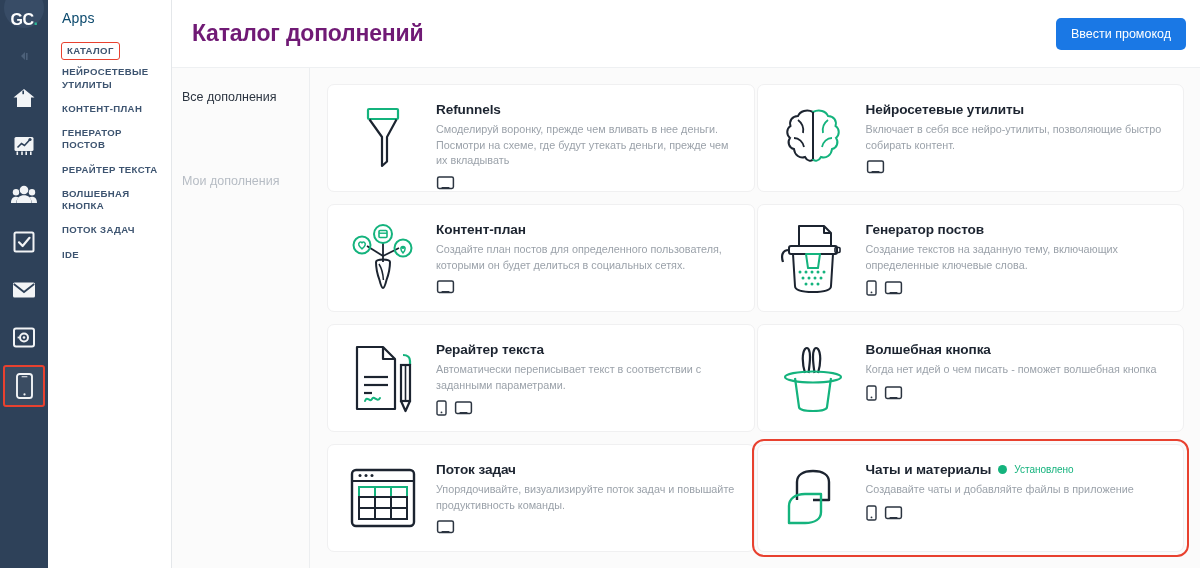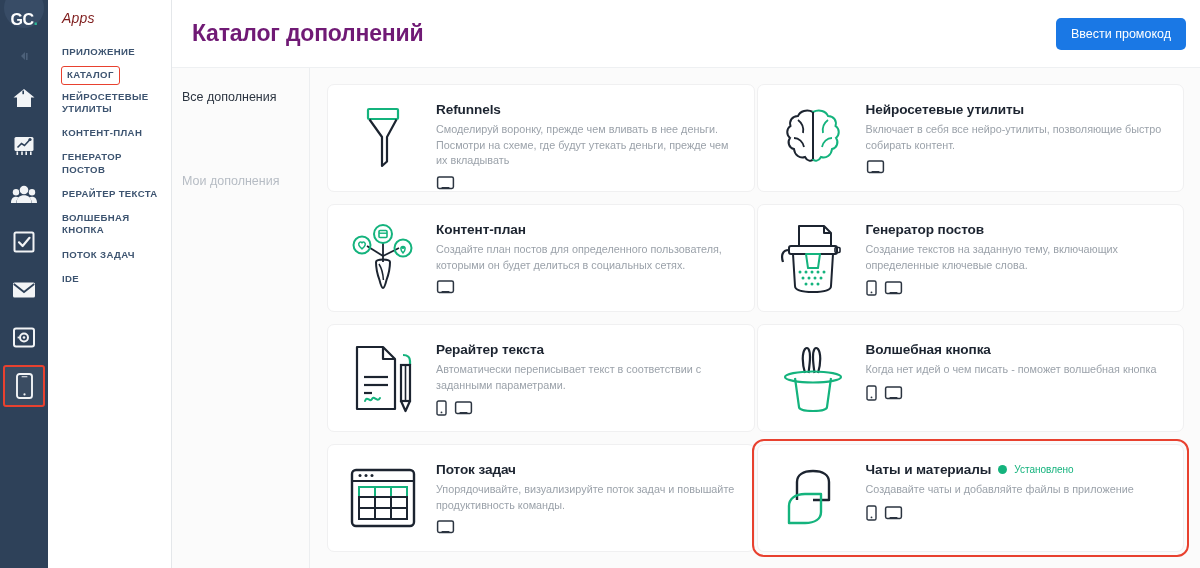--- a/index.html
+++ b/index.html
@@ -50,23 +50,22 @@
   .rail svg { display: block; }
 
   
   .menu {
     width: 124px; flex: 0 0 124px;
     background: #ffffff;
     border-right: 1px solid #e4e7ea;
     padding-top: 10px;
   }
   .menu-title {
-    font-size: 14px; color: #7f1d1d; padding: 0 0 14px 14px;
+    font-size: 14px; color: #0c4a6e; padding: 0 0 14px 14px;
     letter-spacing: .2px;
-    font-style: italic;
   }
   .menu-item {
     font-size: 9.6px; font-weight: bold; color: #3d5470;
     letter-spacing: .35px;
     padding: 6px 4px 6px 14px;
     line-height: 1.28;
     cursor: pointer;
   }
   .menu-item.sel {
     display: inline-block;
@@ -236,21 +235,20 @@
       <svg width="17" height="26" viewBox="0 0 17 26" aria-hidden="true">
         <rect x="1" y="1" width="15" height="24" rx="2.6" fill="none" stroke="#f2f4f6" stroke-width="1.9"></rect>
         <rect x="5.5" y="3.2" width="6" height="1.1" rx="0.55" fill="#f2f4f6"></rect>
         <circle cx="8.5" cy="21.4" r="1.1" fill="#f2f4f6"></circle>
       </svg>
     </div>
   </nav>
 
   <aside class="menu">
     <div class="menu-title">Apps</div>
-    <div class="menu-item">ПРИЛОЖЕНИЕ</div>
     <div style="padding:0;"><div class="menu-item sel">КАТАЛОГ</div></div>
     <div class="menu-item">НЕЙРОСЕТЕВЫЕ УТИЛИТЫ</div>
     <div class="menu-item">КОНТЕНТ-ПЛАН</div>
     <div class="menu-item">ГЕНЕРАТОР ПОСТОВ</div>
     <div class="menu-item">РЕРАЙТЕР ТЕКСТА</div>
     <div class="menu-item">ВОЛШЕБНАЯ КНОПКА</div>
     <div class="menu-item">ПОТОК ЗАДАЧ</div>
     <div class="menu-item">IDE</div>
   </aside>
 

